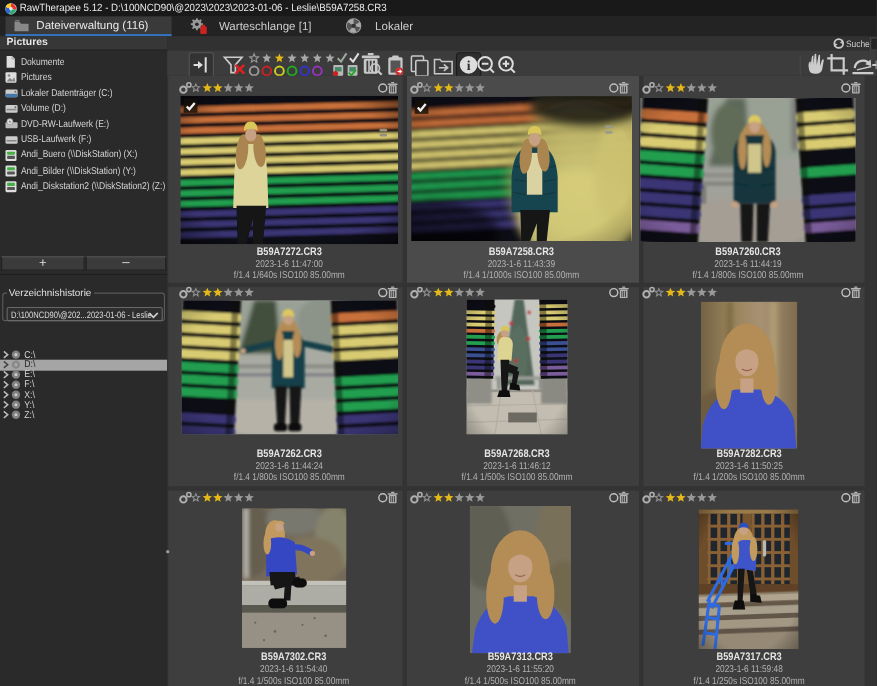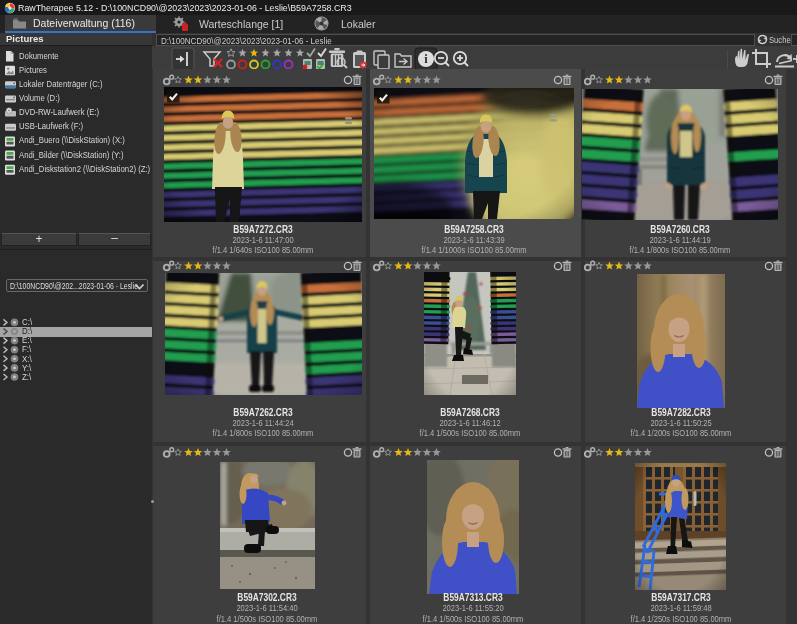--- a/index.html
+++ b/index.html
@@ -109,20 +109,23 @@
       </g>
       <g transform="translate(5,131.2)">
         <rect x="0" y="0.5" width="10" height="10" rx="1.2" fill="#ddd"></rect>
         <rect x="1.5" y="2" width="7" height="2.8" rx="0.6" fill="#3a3" opacity="0.9"></rect>
         <rect x="1.5" y="5.8" width="7" height="2.8" rx="0.6" fill="#555"></rect>
       </g>
     </svg>
 <div class="abs" style="left:1px;top:200px;width:76px;height:12.5px;background:#3b3b3b;border:1px solid #222;border-top-color:#555;color:#ddd;font-size:12px;text-align:center;line-height:10px">+</div>
 <div class="abs" style="left:78px;top:200px;width:73px;height:12.5px;background:#3b3b3b;border:1px solid #222;border-top-color:#555;color:#ddd;font-size:12px;text-align:center;line-height:9px">–</div>
 <div class="abs" style="left:0;top:215.5px;width:152px;height:1px;background:#1f1f1f"></div>
+<fieldset class="abs" style="left:2px;top:228px;width:148px;height:31px;border:1px solid #5a5a5a;border-radius:3px">
+      <legend style="font-size:9px;color:#e0e0e0;margin-left:3px;padding:0 2px">Verzeichnishistorie</legend>
+    </fieldset>
 <div class="abs" style="left:6px;top:246px;width:142px;height:12.5px;background:#2e2e2e;border:1px solid #686868;border-radius:2px">
       <span style="position:absolute;left:3px;top:0.5px;font-size:8.4px;color:#ddd;white-space:nowrap;transform:scaleX(0.82);transform-origin:0 0">D:\100NCD90\@202...2023-01-06 - Leslie</span>
       <svg width="9" height="6" style="position:absolute;right:3px;top:3.5px">
         <path d="M0.5 0.5 L4.5 4.5 L8.5 0.5" stroke="#ccc" stroke-width="1.6" fill="none"></path>
       </svg>
     </div>
 <span class="abs" style="left:22px;top:284.1px;font-size:9px;color:#d5d5d5;transform:scaleX(0.88);transform-origin:0 0">C:\</span>
 <div class="abs" style="left:0;top:293.5px;width:152px;height:10.5px;background:#a5a5a5"></div>
 <span class="abs" style="left:22px;top:293.2px;font-size:9px;color:#222;transform:scaleX(0.88);transform-origin:0 0">D:\</span>
 <span class="abs" style="left:22px;top:302.3px;font-size:9px;color:#d5d5d5;transform:scaleX(0.88);transform-origin:0 0">E:\</span>
@@ -148,23 +151,20 @@
       <circle cx="14.5" cy="325.8" r="1.4" fill="#ccc"></circle>
       <path d="M3.5 331.9 L7 334.9 L3.5 337.9" stroke="#bbb" stroke-width="1.4" fill="none"></path>
       <circle cx="14.5" cy="334.9" r="3.8" fill="#808080"></circle>
       <circle cx="14.5" cy="334.9" r="1.4" fill="#ccc"></circle>
       <path d="M3.5 341.0 L7 344.0 L3.5 347.0" stroke="#bbb" stroke-width="1.4" fill="none"></path>
       <circle cx="14.5" cy="344.0" r="3.8" fill="#808080"></circle>
       <circle cx="14.5" cy="344.0" r="1.4" fill="#ccc"></circle>
     </svg>
 </div>
 <div class="abs" style="left:152px;top:33px;width:645px;height:13px;background:#313131">
-    <div class="abs" style="left:4px;top:0.5px;width:599px;height:12px;background:#242424;border:1px solid #4f4f4f">
-      <span style="position:absolute;left:4px;top:0.5px;font-size:9.5px;color:#ccc;white-space:nowrap;transform:scaleX(0.85);transform-origin:0 0">D:\100NCD90\@2023\2023\2023-01-06 - Leslie</span>
-    </div>
     <svg width="11" height="11" style="position:absolute;left:605px;top:1px" viewBox="0 0 11 11">
       <path d="M1.5 5.5 A4 4 0 0 1 9.5 5.5 M9.5 5.5 A4 4 0 0 1 1.5 5.5" stroke="#ccc" stroke-width="1.6" fill="none"></path>
       <path d="M9.5 2 L9.5 5.5 L6.5 5" fill="#ccc"></path>
       <path d="M1.5 9 L1.5 5.5 L4.5 6" fill="#ccc"></path>
     </svg>
     <span style="position:absolute;left:617px;top:1.5px;font-size:8.5px;color:#ccc;transform:scaleX(0.9);transform-origin:0 0">Suche:</span>
     <div class="abs" style="left:639px;top:0.5px;width:10px;height:12px;background:#242424;border:1px solid #4f4f4f"></div>
   </div>
 <div class="abs" style="left:152px;top:46px;width:645px;height:23px;background:#3c3c3c">
     <svg width="645" height="27" style="position:absolute;left:0;top:0">

